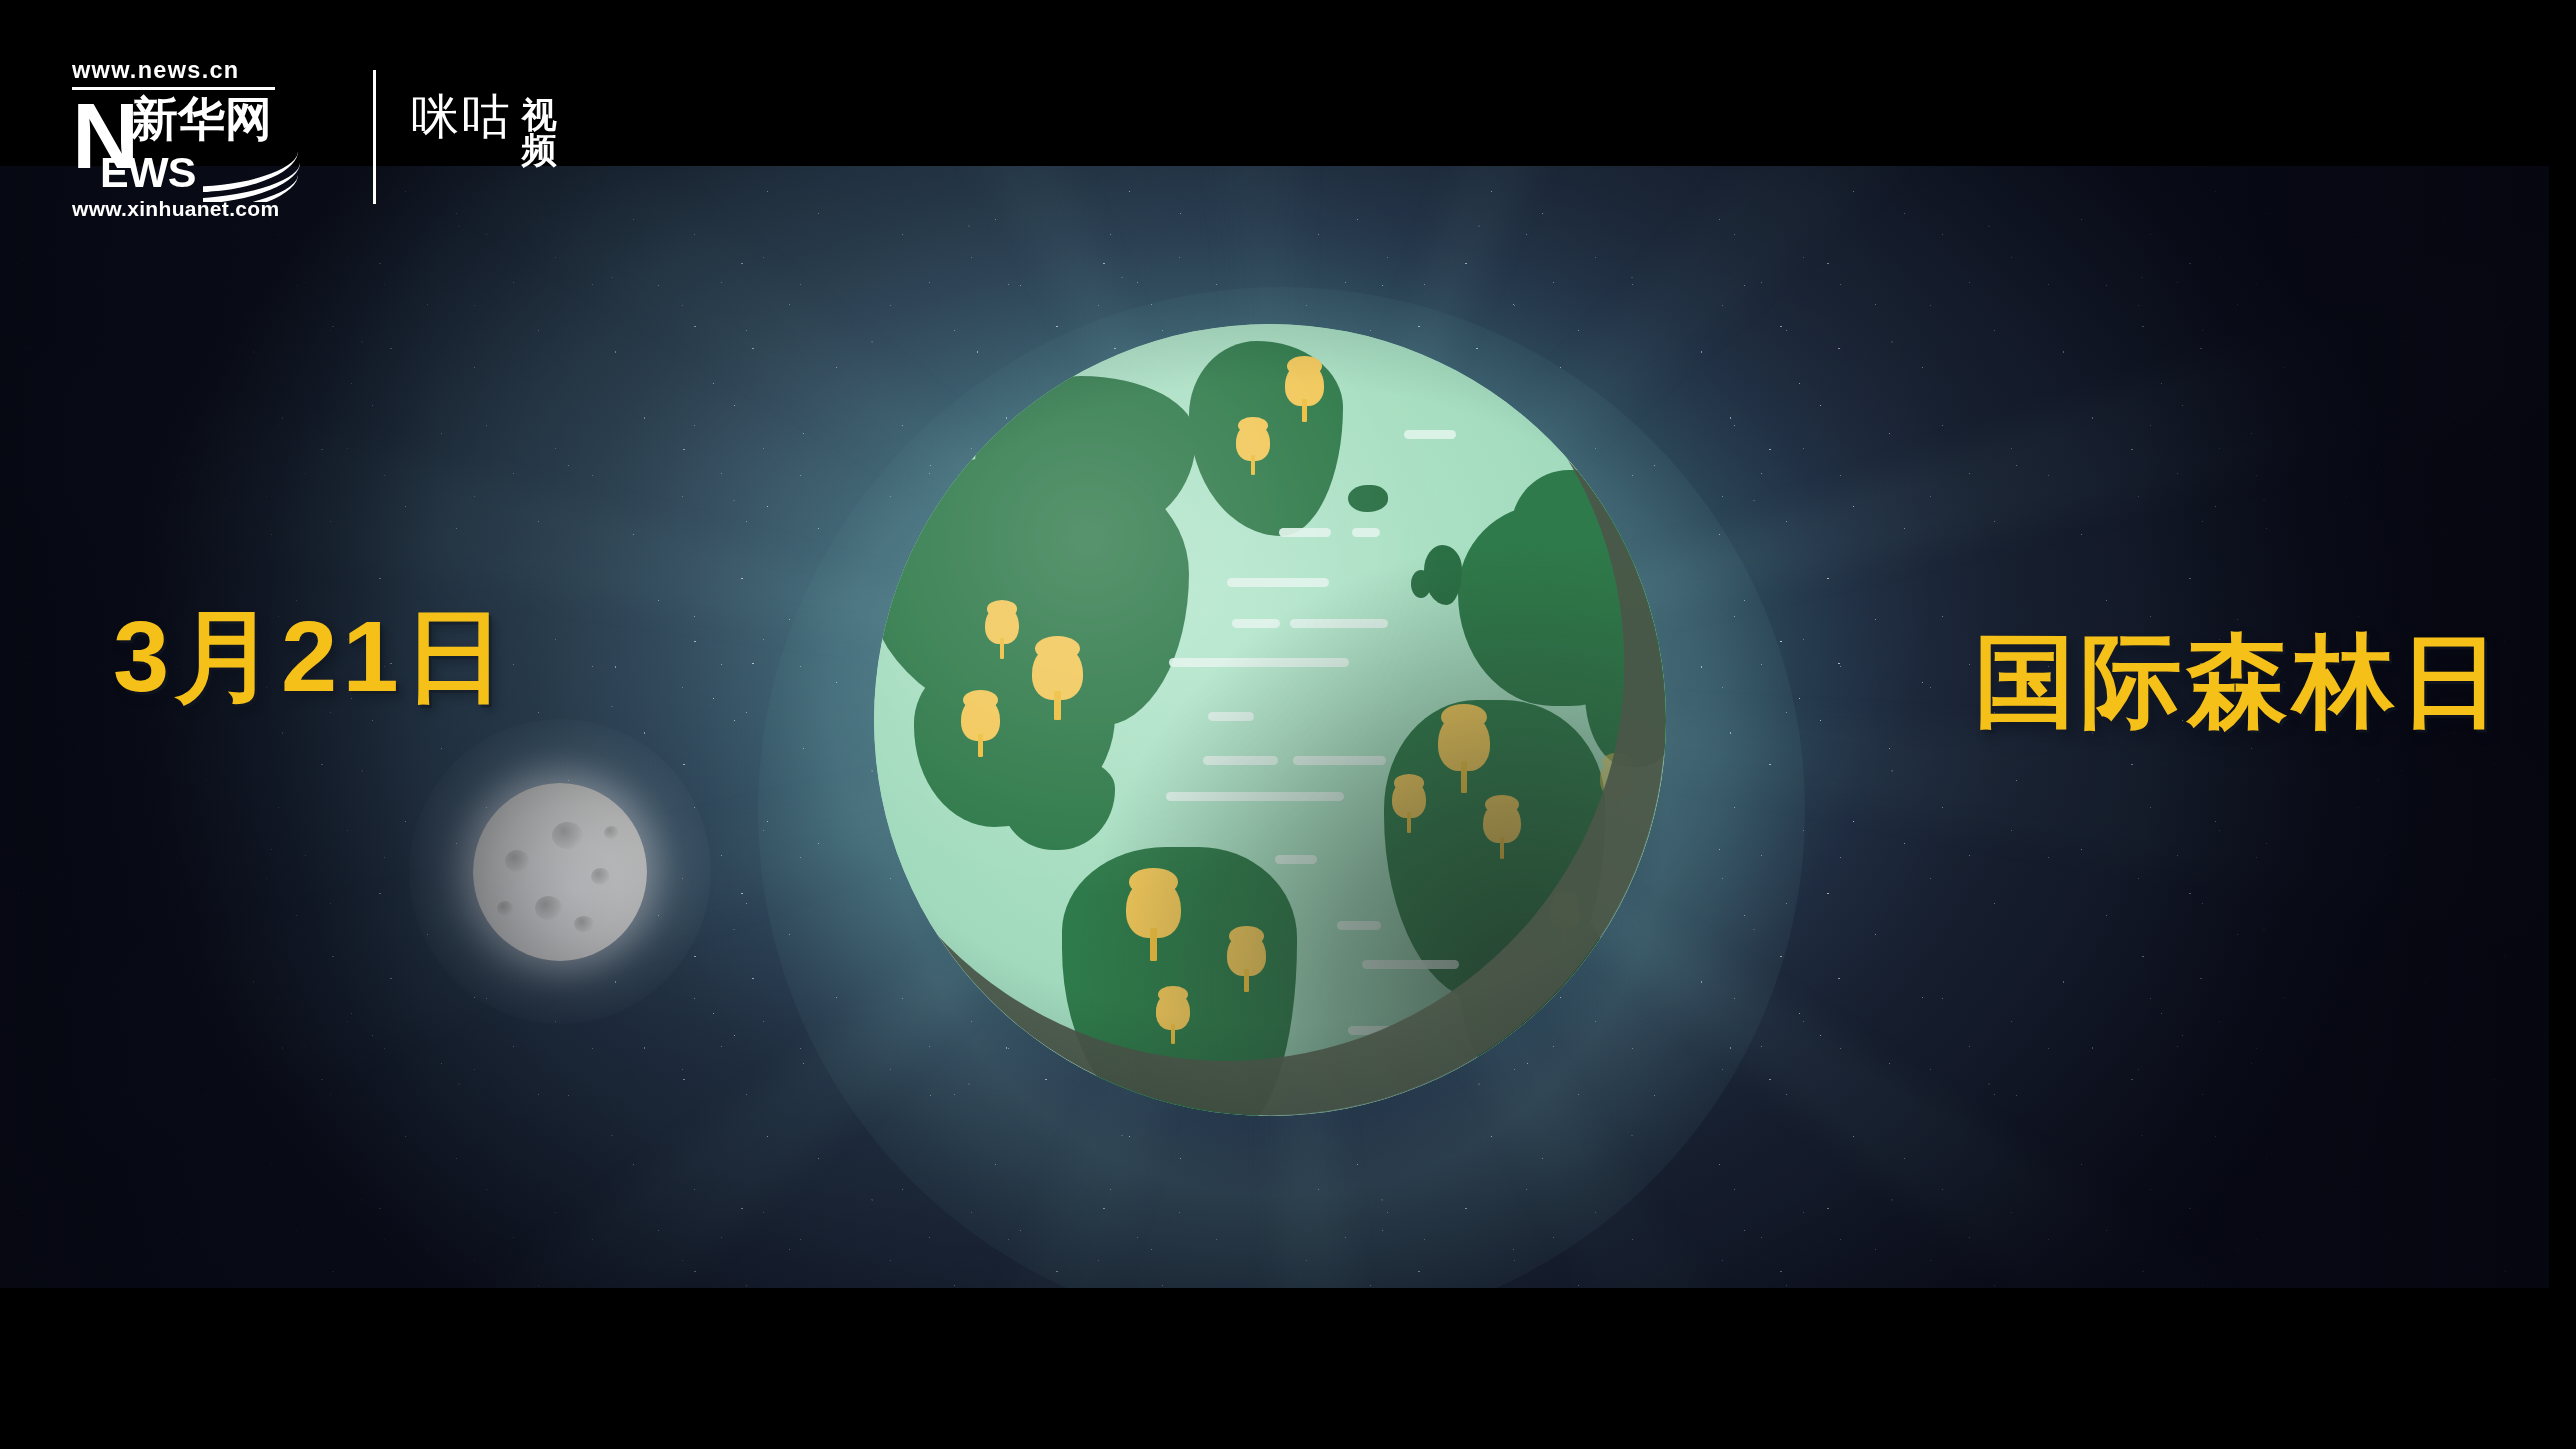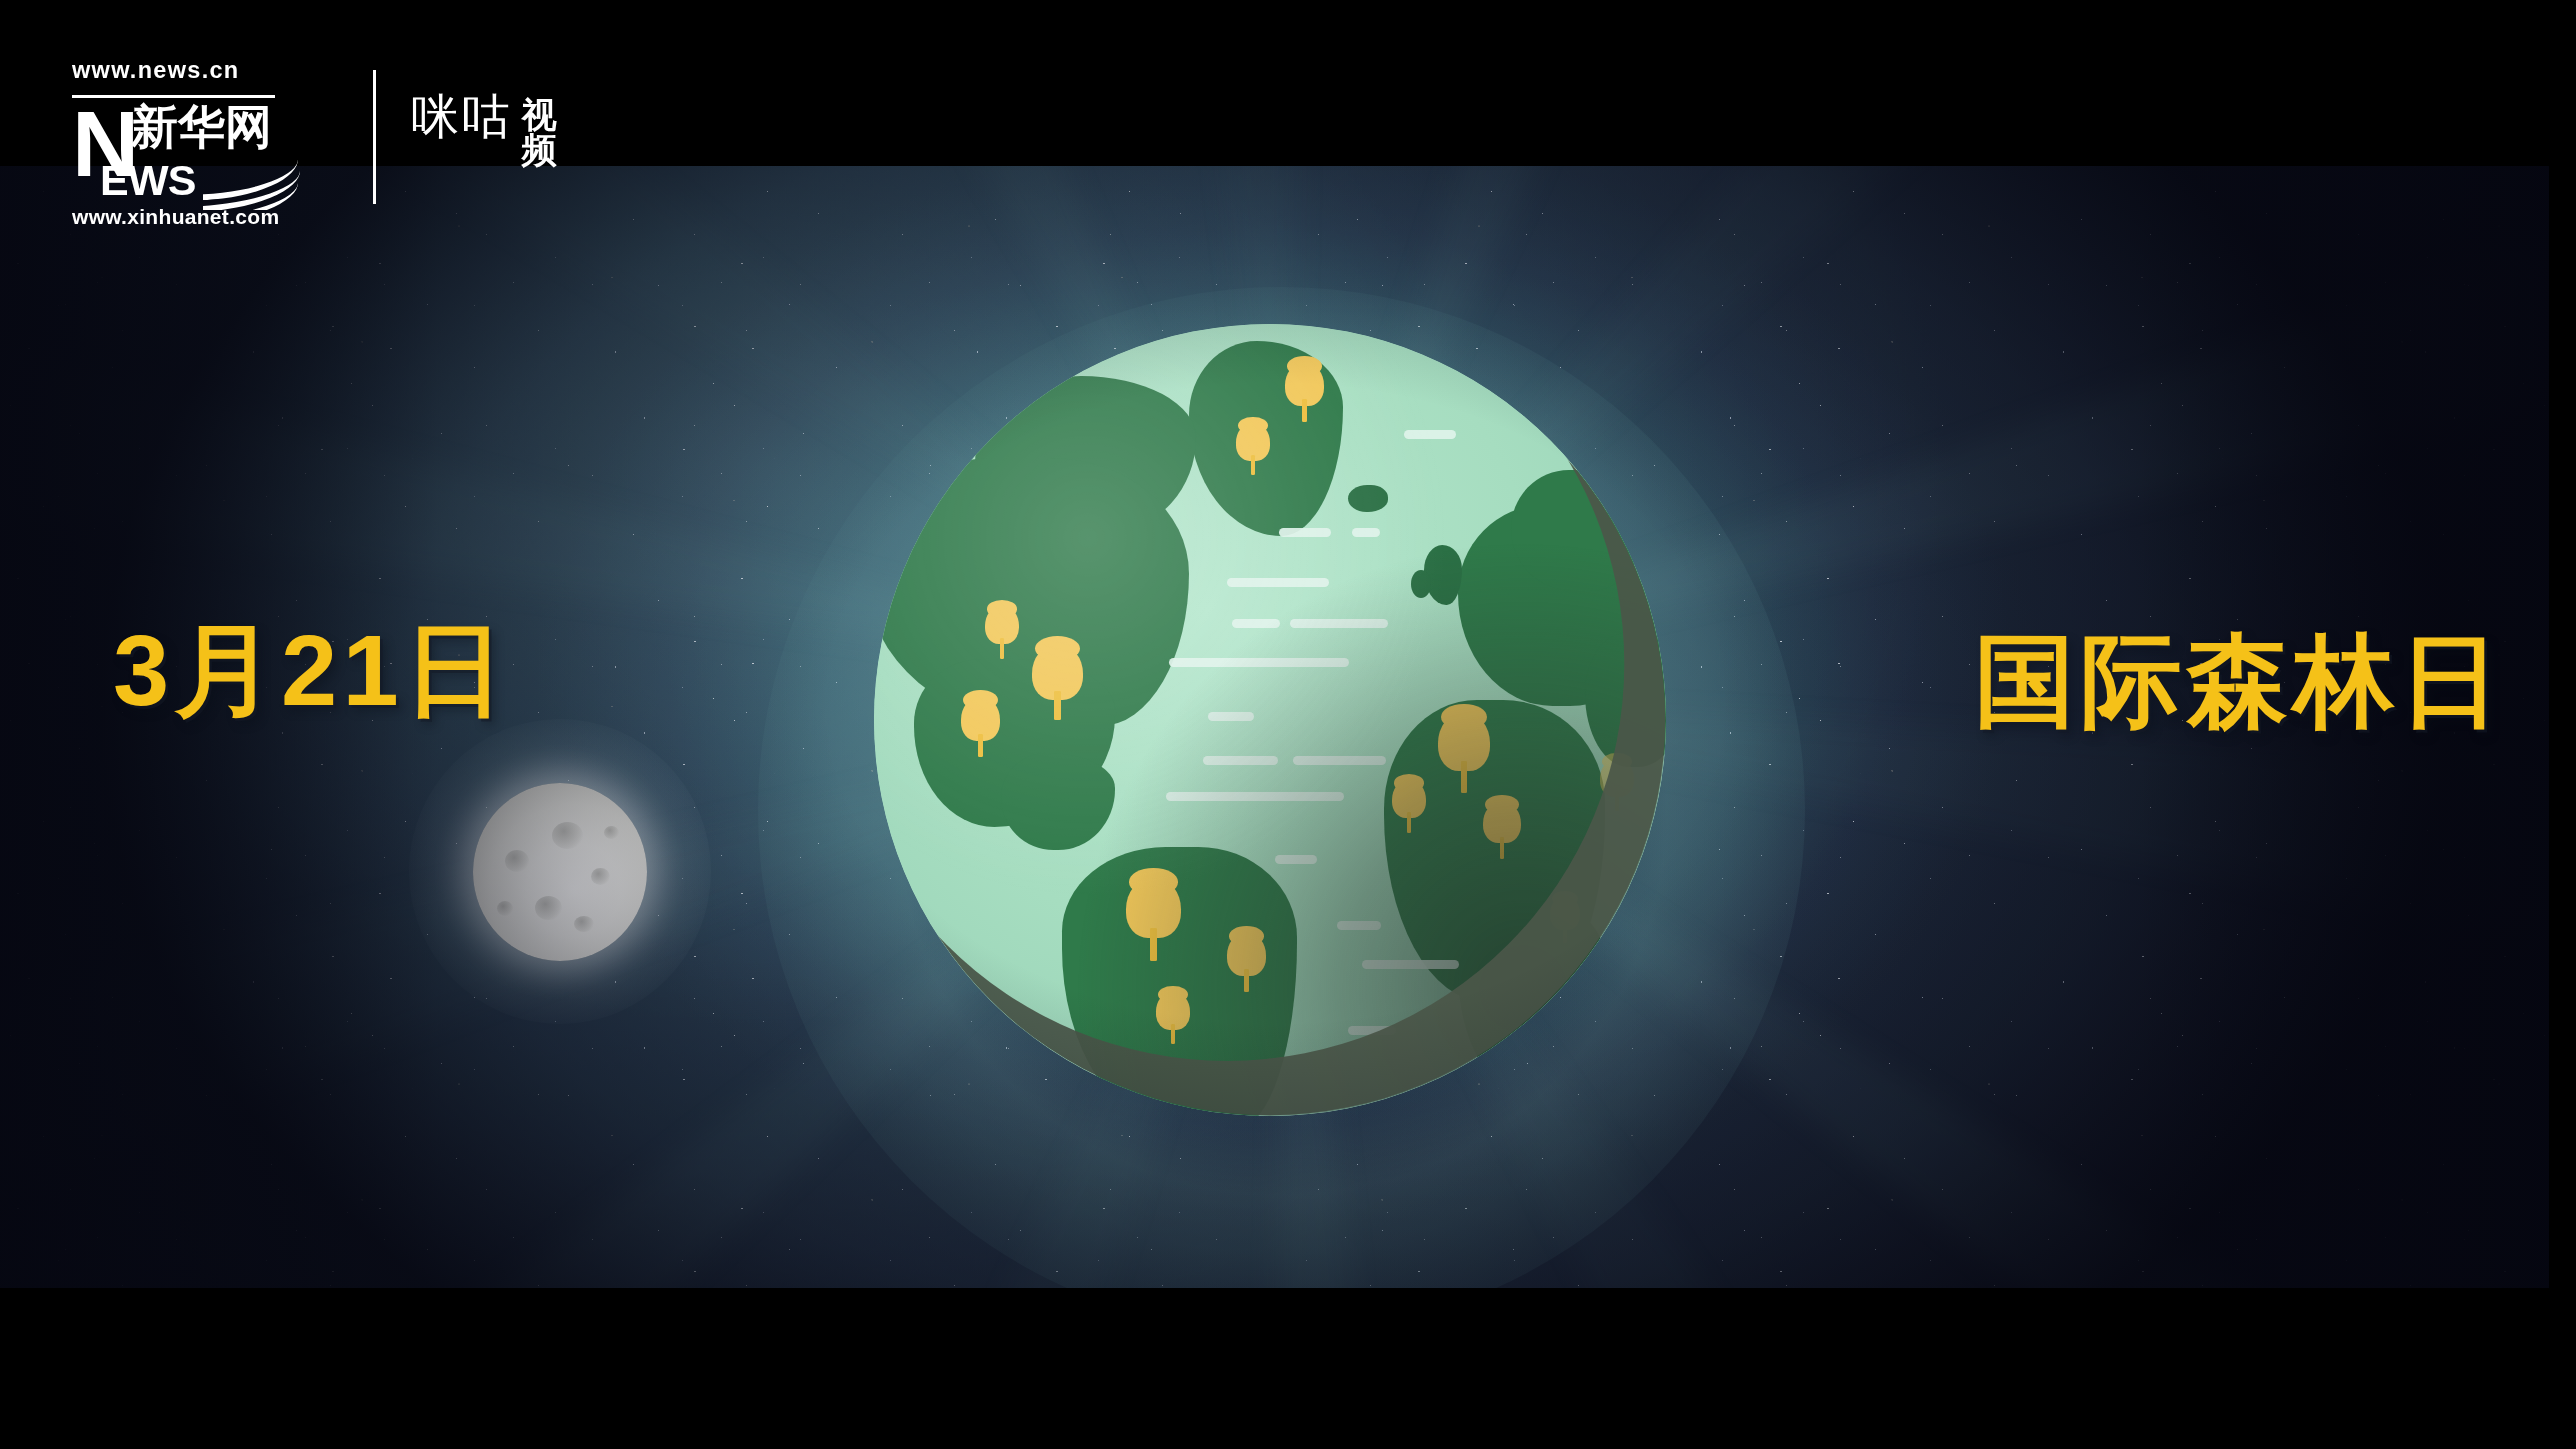--- a/index.html
+++ b/index.html
@@ -250,21 +250,21 @@
     color: #ffffff;
     user-select: none;
   }
   .logo-url-top {
     font-size: 23.5px;
     font-weight: 700;
     letter-spacing: 1.3px;
     line-height: 1;
     white-space: nowrap;
     border-bottom: 3.4px solid #fff;
-    padding-bottom: 12px;
+    padding-bottom: 4px;
     width: 203px;
   }
   .logo-main {
     position: relative;
     width: 209px;
     height: 101px;
     margin-top: 2.7px;
   }
   .logo-n {
     position: absolute;
@@ -353,21 +353,21 @@
     color: #f5c118;
     font-size: 101px;
     font-weight: 700;
     line-height: 1;
     letter-spacing: 5.4px;
     white-space: nowrap;
     text-shadow:
       2.7px 3.4px 0 rgba(20,26,38,0.55),
       5.4px 6px 9.4px rgba(10,14,24,0.35);
   }
-  .headline.left  { left: 113px;  top: 620px; }
+  .headline.left  { left: 113px;  top: 606px; }
   .headline.right { right: 70px; top: 631px; }
 
   
   .subtitle-cn {
     position: absolute;
     z-index: 40;
     left: 0; right: 0;
     top: 1236px;
     text-align: center;
     color: #ffffff;

